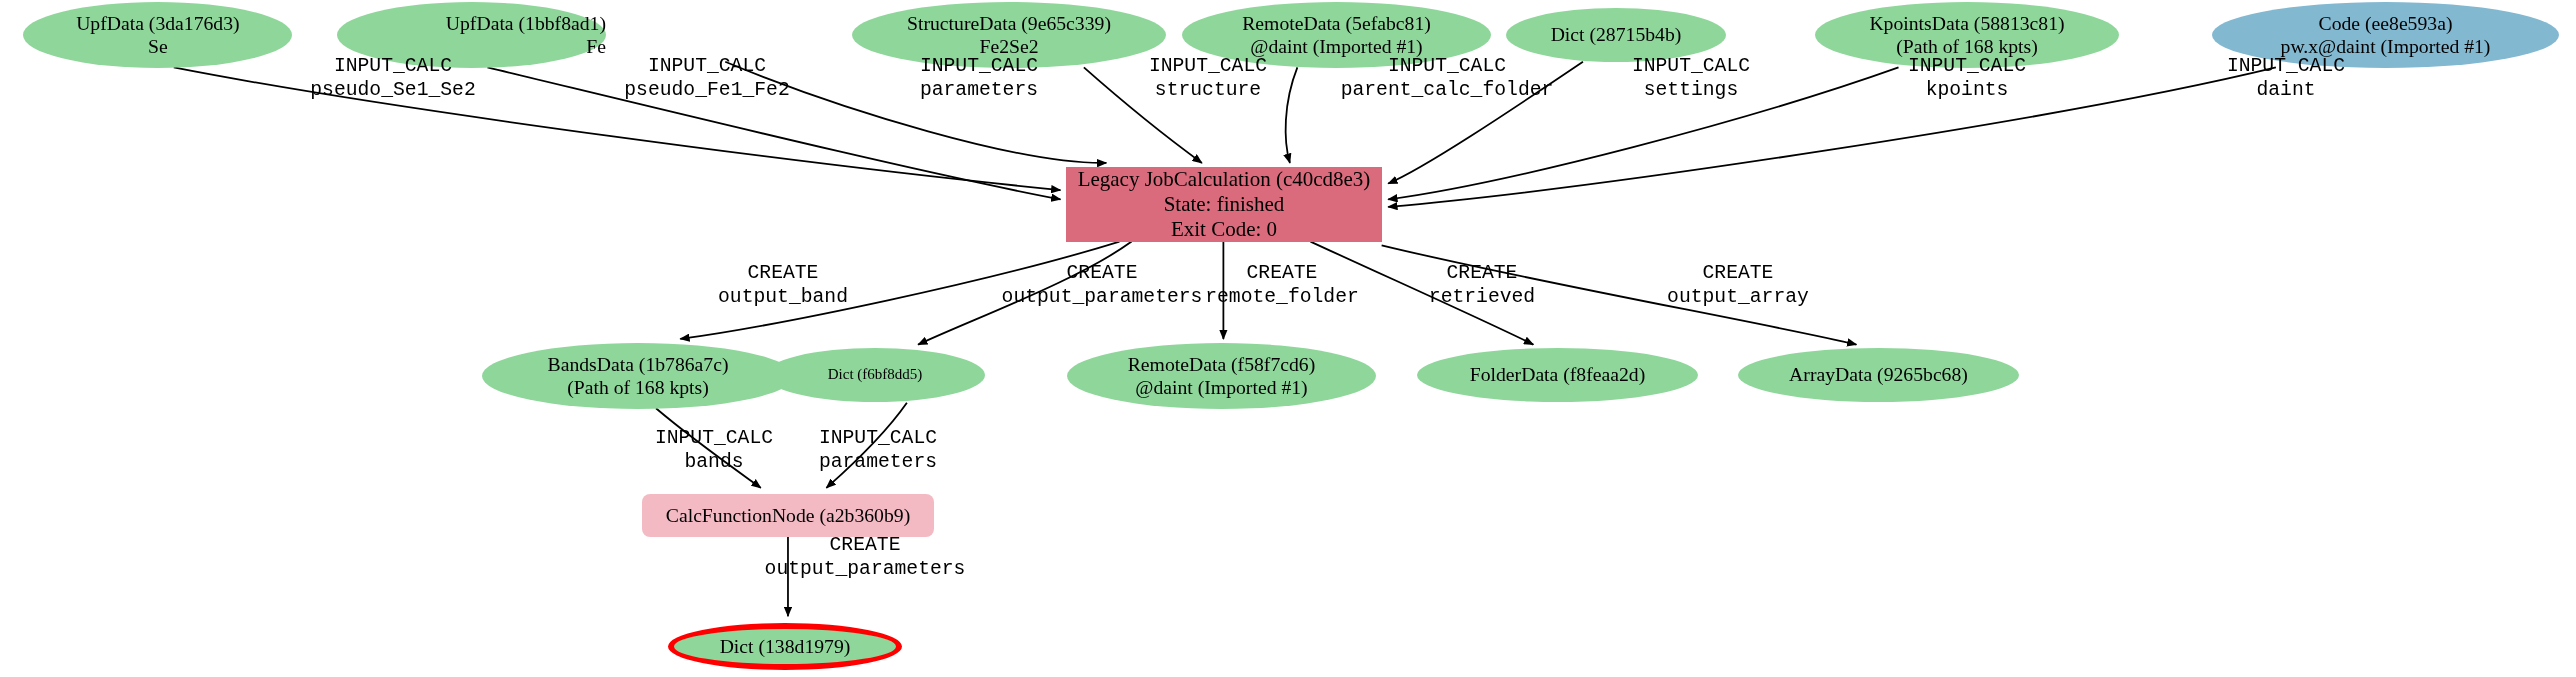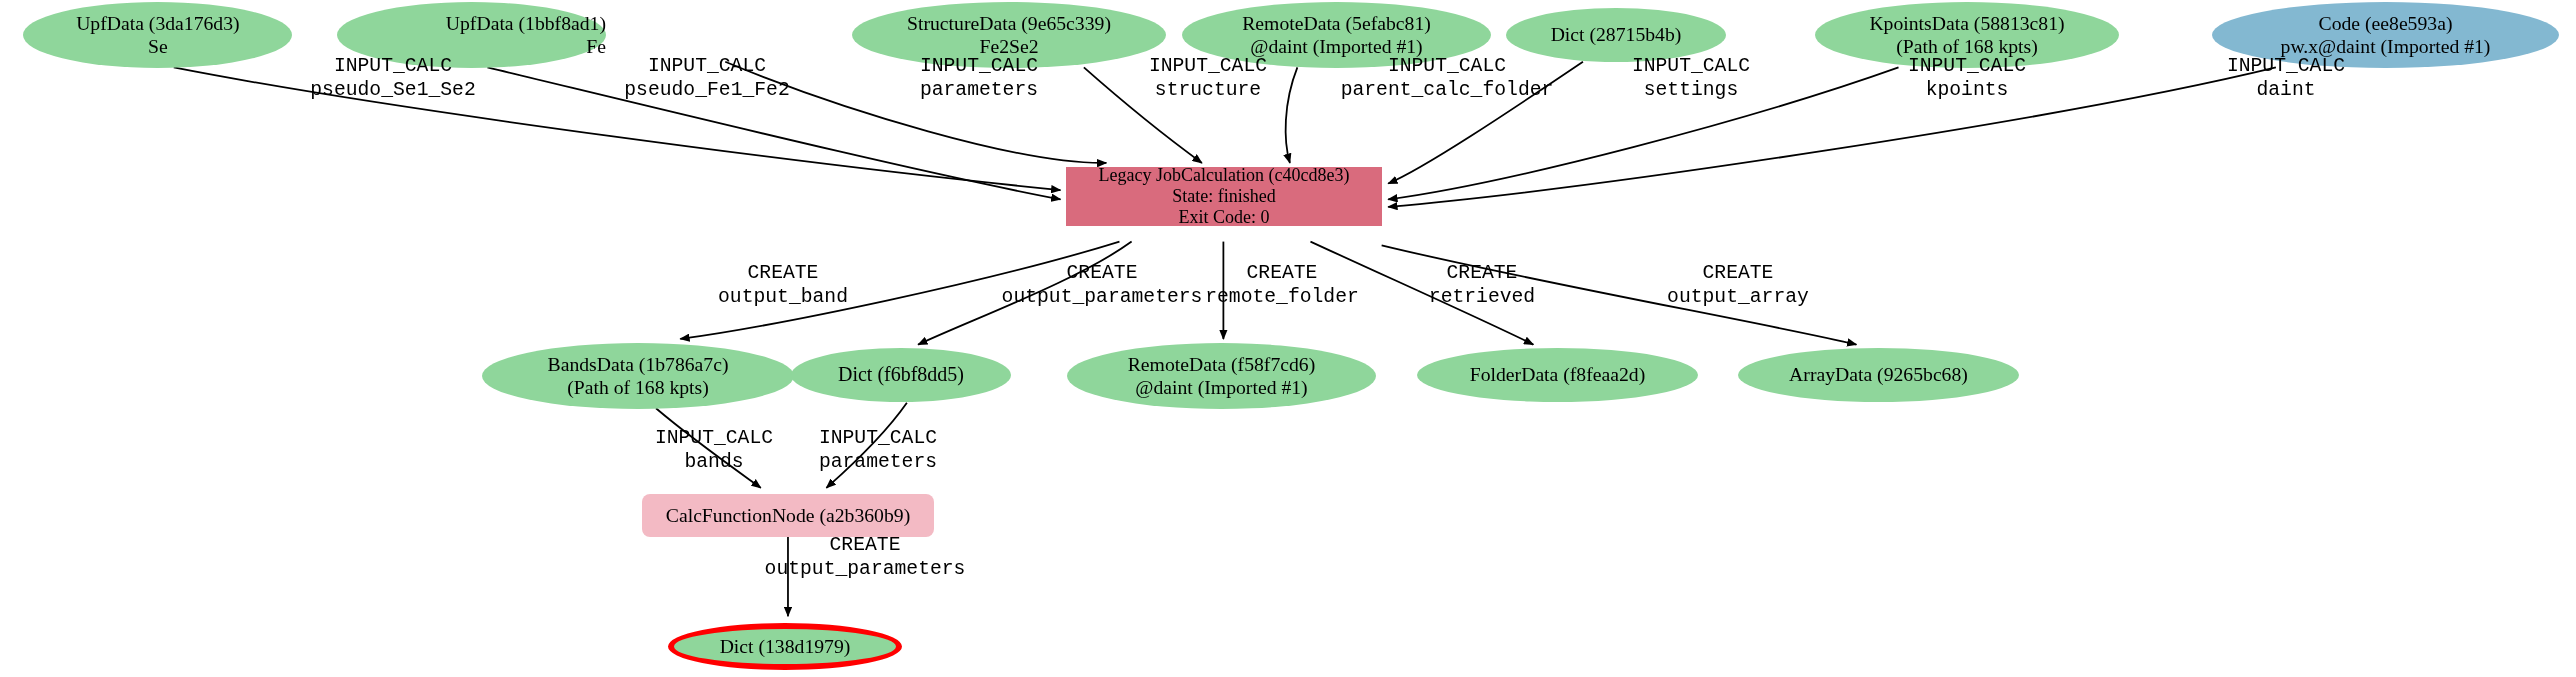--- a/index.html
+++ b/index.html
@@ -148,34 +148,34 @@
           <span class="line">KpointsData (58813c81)</span>
           <span class="line">(Path of 168 kpts)</span>
         </span>
       </div>
       <div class="node node-code" style="left: 2212px; top: 1.9px; width: 347px; height: 66px; font-size: 19.7px;">
         <span class="node-text">
           <span class="line">Code (ee8e593a)</span>
           <span class="line">pw.x@daint (Imported #1)</span>
         </span>
       </div>
-      <div class="node node-calc-legacy" style="left: 1066px; top: 167px; width: 316px; height: 59px; font-size: 18px;">
+      <div class="node node-calc-legacy" style="left: 1066px; top: 167px; width: 316px; height: 75px; font-size: 21px;">
         <span class="node-text">
           <span class="line">Legacy JobCalculation (c40cd8e3)</span>
           <span class="line">State: finished</span>
           <span class="line">Exit Code: 0</span>
         </span>
       </div>
       <div class="node node-data" style="left: 482px; top: 343px; width: 312px; height: 66px; font-size: 19.7px;">
         <span class="node-text">
           <span class="line">BandsData (1b786a7c)</span>
           <span class="line">(Path of 168 kpts)</span>
         </span>
       </div>
-      <div class="node node-data" style="left: 791px; top: 348px; width: 220px; height: 54px; font-size: 20px;">
+      <div class="node node-data" style="left: 765px; top: 348px; width: 220px; height: 54px; font-size: 15px;">
         <span class="node-text">
           <span class="line">Dict (f6bf8dd5)</span>
         </span>
       </div>
       <div class="node node-data" style="left: 1067px; top: 343px; width: 309px; height: 66px; font-size: 19.7px;">
         <span class="node-text">
           <span class="line">RemoteData (f58f7cd6)</span>
           <span class="line">@daint (Imported #1)</span>
         </span>
       </div>

